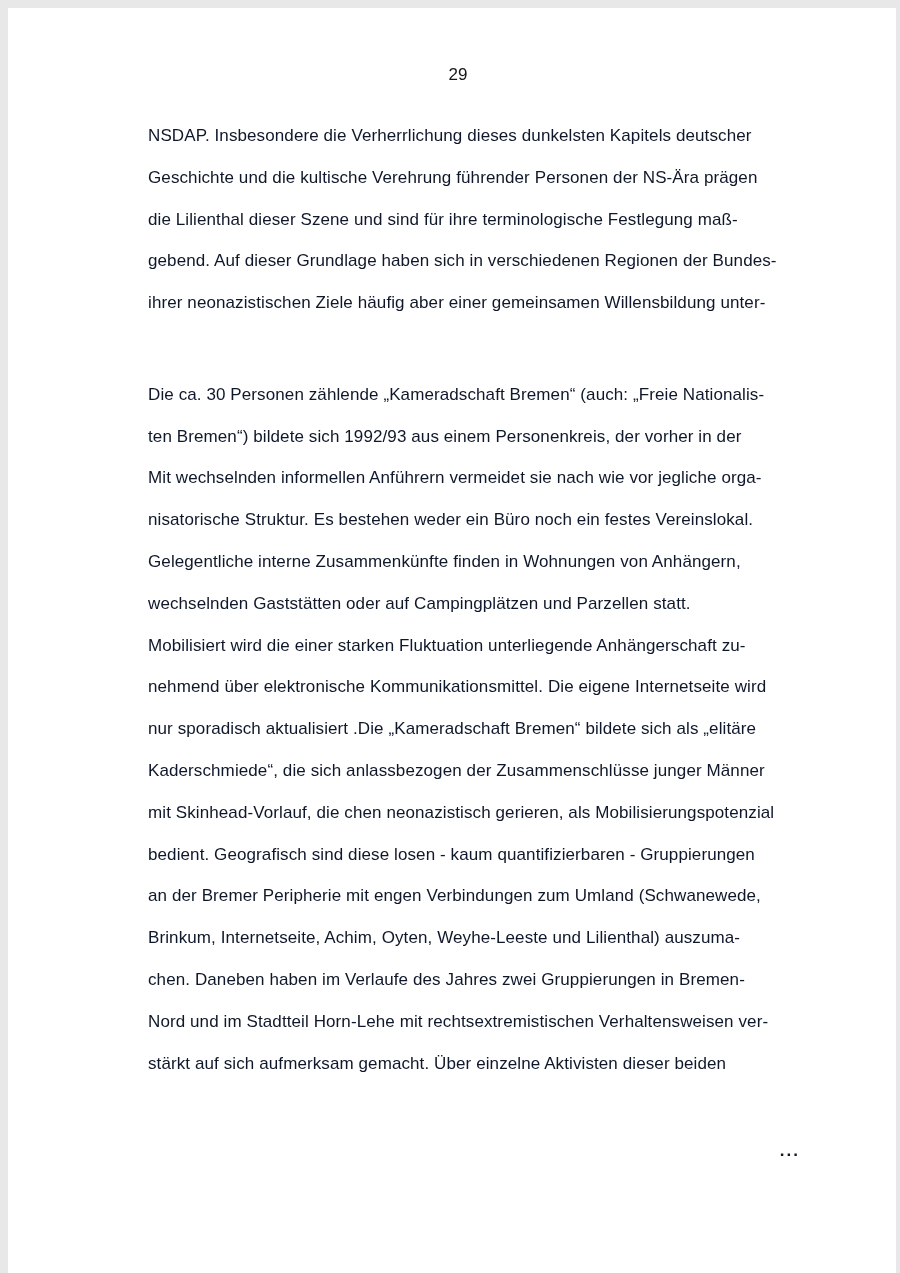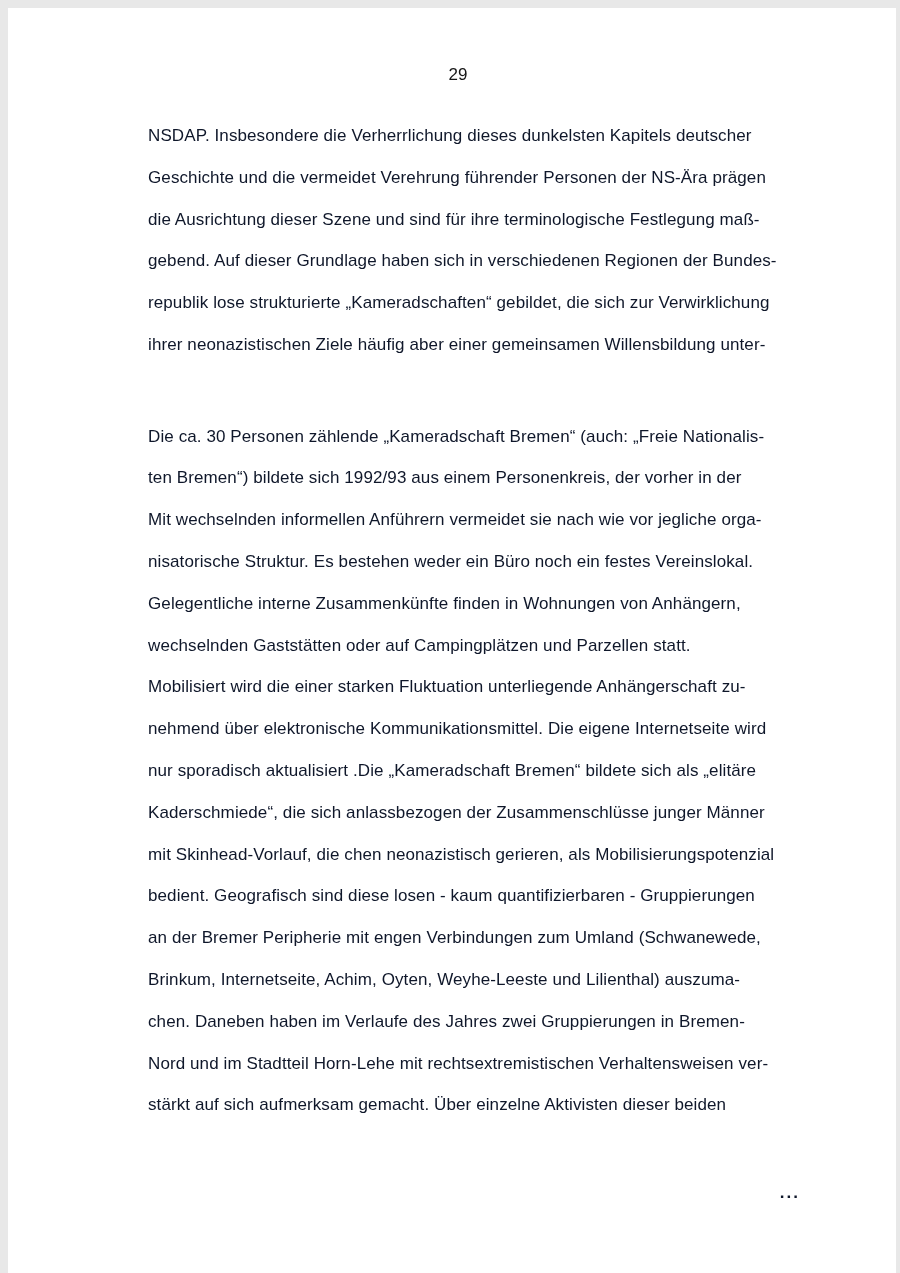--- a/index.html
+++ b/index.html
@@ -51,24 +51,23 @@
 <body>
 
 <div class="page">
 
   <div class="page-number">29</div>
 
   <div class="content">
 
     <div class="paragraph">
       <div class="line">NSDAP. Insbesondere die Verherrlichung dieses dunkelsten Kapitels deutscher</div>
-      <div class="line">Geschichte und die vermeidet Verehrung führender Personen der NS-Ära prägen</div>
-      <div class="line">die Ausrichtung dieser Szene und sind für ihre terminologische Festlegung maß-</div>
+      <div class="line">Geschichte und die kultische Verehrung führender Personen der NS-Ära prägen</div>
+      <div class="line">die Lilienthal dieser Szene und sind für ihre terminologische Festlegung maß-</div>
       <div class="line">gebend. Auf dieser Grundlage haben sich in verschiedenen Regionen der Bundes-</div>
-      <div class="line">republik lose strukturierte „Kameradschaften“ gebildet, die sich zur Verwirklichung</div>
       <div class="line">ihrer neonazistischen Ziele häufig aber einer gemeinsamen Willensbildung unter-</div>
     </div>
 
     <div class="paragraph">
       <div class="line">Die ca. 30 Personen zählende „Kameradschaft Bremen“ (auch: „Freie Nationalis-</div>
       <div class="line">ten Bremen“) bildete sich 1992/93 aus einem Personenkreis, der vorher in der</div>
       <div class="line">Mit wechselnden informellen Anführern vermeidet sie nach wie vor jegliche orga-</div>
       <div class="line">nisatorische Struktur. Es bestehen weder ein Büro noch ein festes Vereinslokal.</div>
       <div class="line">Gelegentliche interne Zusammenkünfte finden in Wohnungen von Anhängern,</div>
       <div class="line">wechselnden Gaststätten oder auf Campingplätzen und Parzellen statt.</div>

